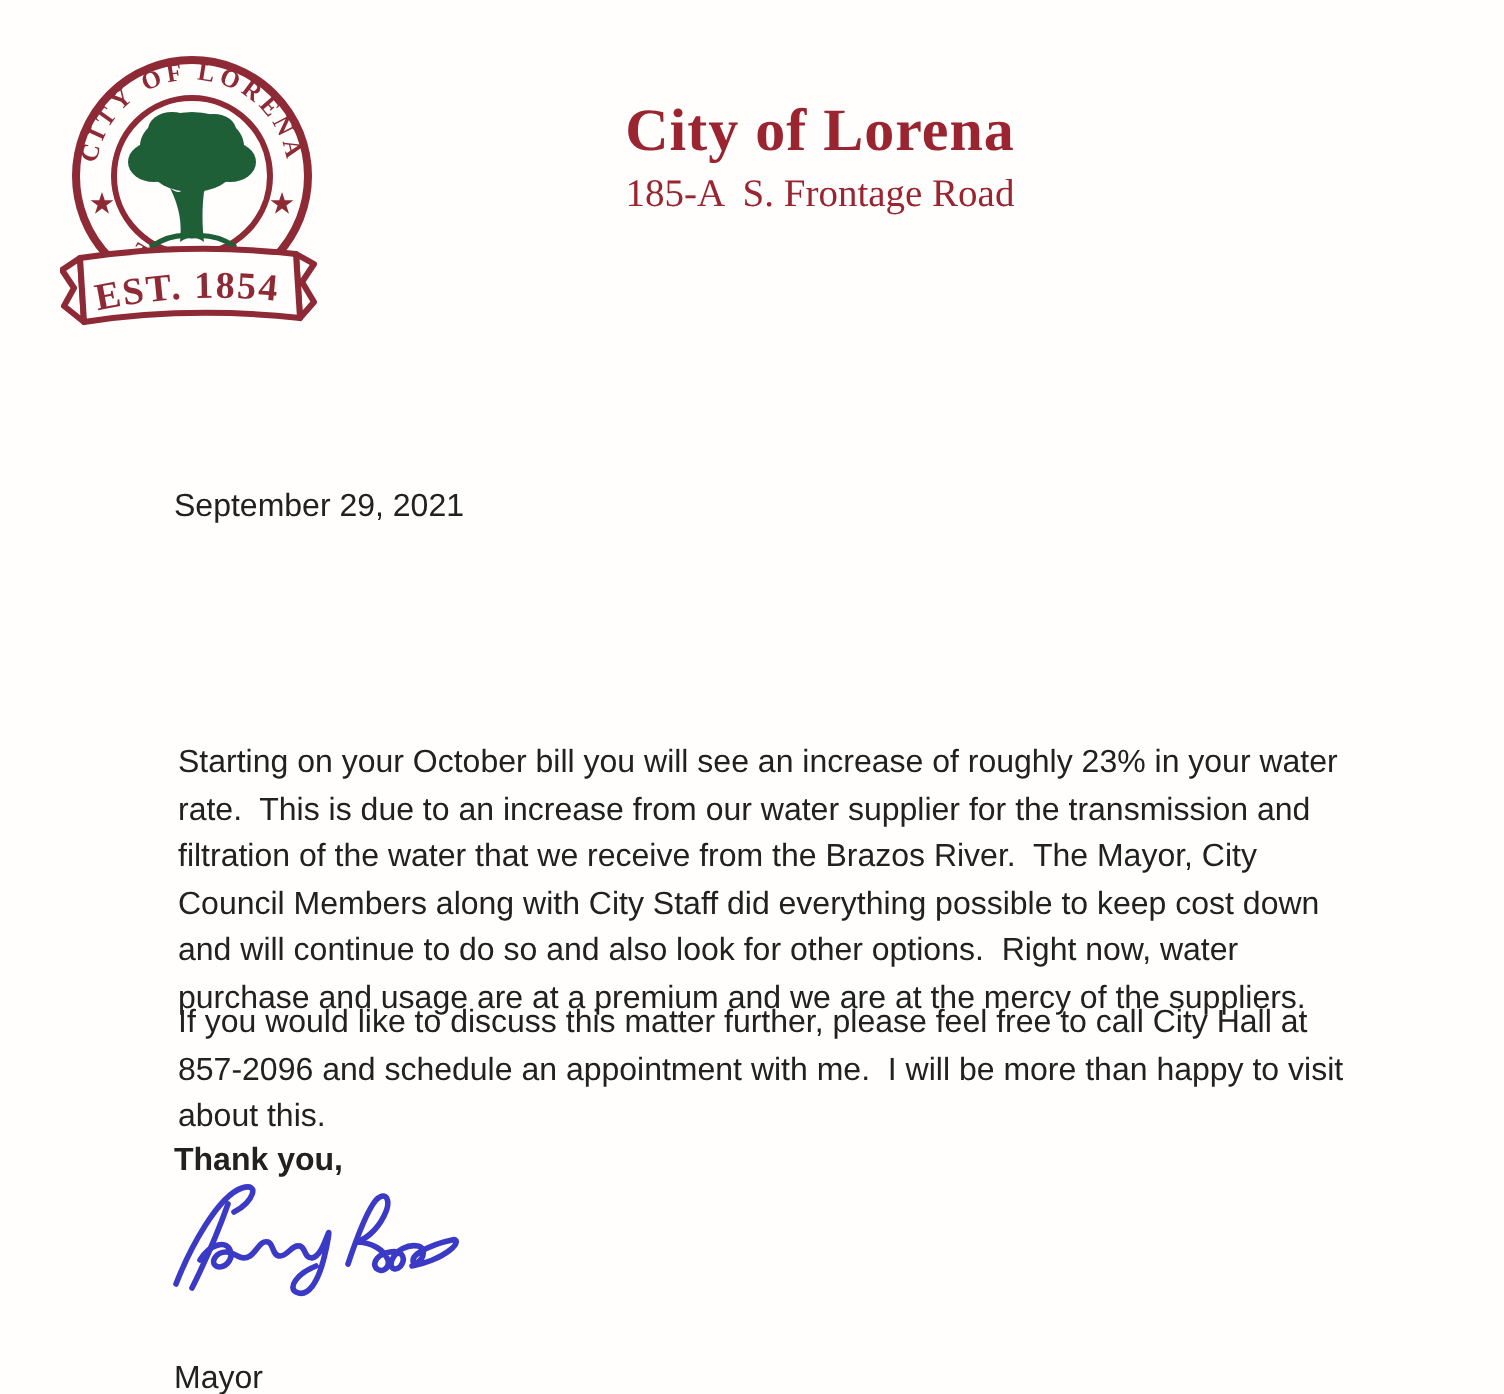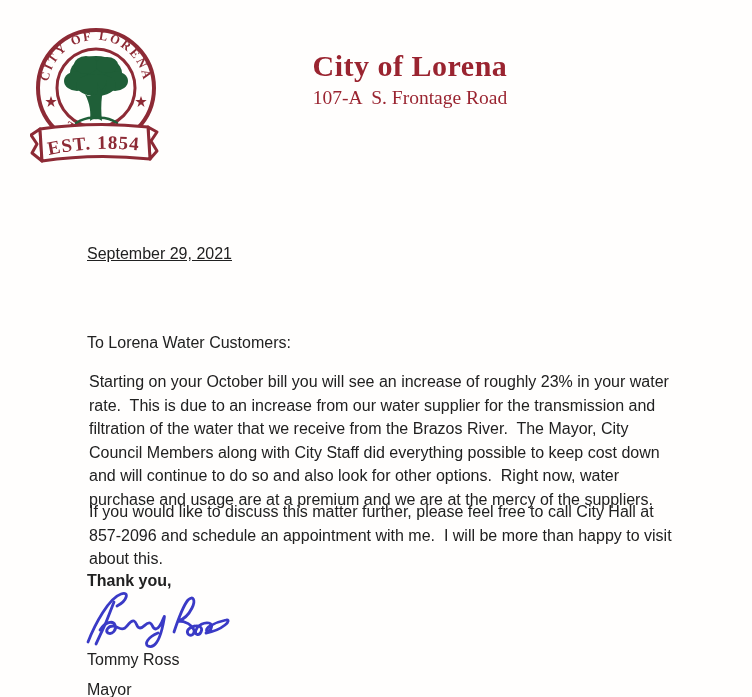--- a/index.html
+++ b/index.html
@@ -19,21 +19,21 @@
     font-family:"Liberation Serif","DejaVu Serif",serif;
     color:#9a2430;
   }
   .lh-title{
     font-size:30px;font-weight:bold;line-height:36px;
     letter-spacing:.5px;margin-bottom:2px;white-space:pre-wrap;
   }
   .lh-line{font-size:19.5px;line-height:23px;white-space:pre-wrap;}
   
   .txt{position:absolute;left:87px;font-size:16px;line-height:23.5px;white-space:pre-wrap;}
-  .date{top:242px;text-decoration:underline;}
+  .date{top:242px;}
   .salutation{top:331px;}
   .para{margin:2px;width:660px;}
   .p1{top:368px;}
   .p2{top:498px;}
   .closing{top:569px;font-weight:bold;}
   .signature{position:absolute;left:82px;top:588px;}
   .signer-name{top:648px;}
   .signer-title{top:667px;margin-top:11px;}
 </style>
 </head>
@@ -79,26 +79,25 @@
       <path d="M 118,103 L 127,108 L 121,117 L 127,127 L 120,135 Z"></path>
       <path d="M 10,105 Q 64,97 118,103 L 120,135 Q 64,129 12,137 Z"></path>
     </g>
     <text font-family="Liberation Serif, DejaVu Serif, serif" font-weight="bold" font-size="19" letter-spacing="1" fill="#8d2a35">
       <textPath href="#bannerLine" startOffset="50%" text-anchor="middle">EST. 1854</textPath>
     </text>
   </svg>
 
   <header class="letterhead">
     <div class="lh-title">City of Lorena</div>
-    <div class="lh-line">107-A  S. Frontage Road</div>
+    <div class="lh-line">185-A  S. Frontage Road</div>
   </header>
 
   <div class="txt date">September 29, 2021</div>
 
-  <div class="txt salutation">To Lorena Water Customers:</div>
 
   <p class="txt para p1">Starting on your October bill you will see an increase of roughly 23% in your water
 rate.  This is due to an increase from our water supplier for the transmission and
 filtration of the water that we receive from the Brazos River.  The Mayor, City
 Council Members along with City Staff did everything possible to keep cost down
 and will continue to do so and also look for other options.  Right now, water
 purchase and usage are at a premium and we are at the mercy of the suppliers.</p>
 
   <p class="txt para p2">If you would like to discuss this matter further, please feel free to call City Hall at
 857-2096 and schedule an appointment with me.  I will be more than happy to visit
@@ -108,15 +107,14 @@
 
   <svg class="signature" width="155" height="64" viewBox="0 0 155 64">
     <g fill="none" stroke="#3a3ac6" stroke-width="2.8" stroke-linecap="round" stroke-linejoin="round">
       <path d="M 6,54 C 13,36 27,10 39,6 C 48,3 45,13 35,18"></path>
       <path d="M 32,14 C 27,28 21,42 14,56"></path>
       <path d="M 18,42 C 23,34 31,32 33,37 C 35,42 30,47 26,45 C 23,43 26,38 31,38 C 36,38 38,43 43,40 C 47,37 48,32 52,33 C 55,34 54,40 58,40 C 62,40 64,34 68,35 C 71,36 70,41 74,41 C 78,40 80,34 82,29 C 83,26 82,33 80,41 C 77,53 72,61 66,58 C 62,56 66,49 76,45"></path>
       <path d="M 92,44 C 96,32 101,18 106,12 C 111,7 114,12 110,20 C 106,28 100,32 96,33 C 104,33 110,37 112,42 C 113,46 109,49 106,46 C 104,43 107,39 113,38 C 118,37 121,40 119,44 C 117,48 112,47 114,42 C 116,37 122,34 127,35 C 131,36 130,41 127,43 C 124,45 123,41 128,38 C 133,35 139,33 144,32 C 147,31 147,34 143,37 C 138,41 130,44 124,45"></path>
     </g>
   </svg>
 
-  <div class="txt signer-name">Tommy Ross</div>
   <div class="txt signer-title">Mayor</div>
 </div>
 
 </body></html>

